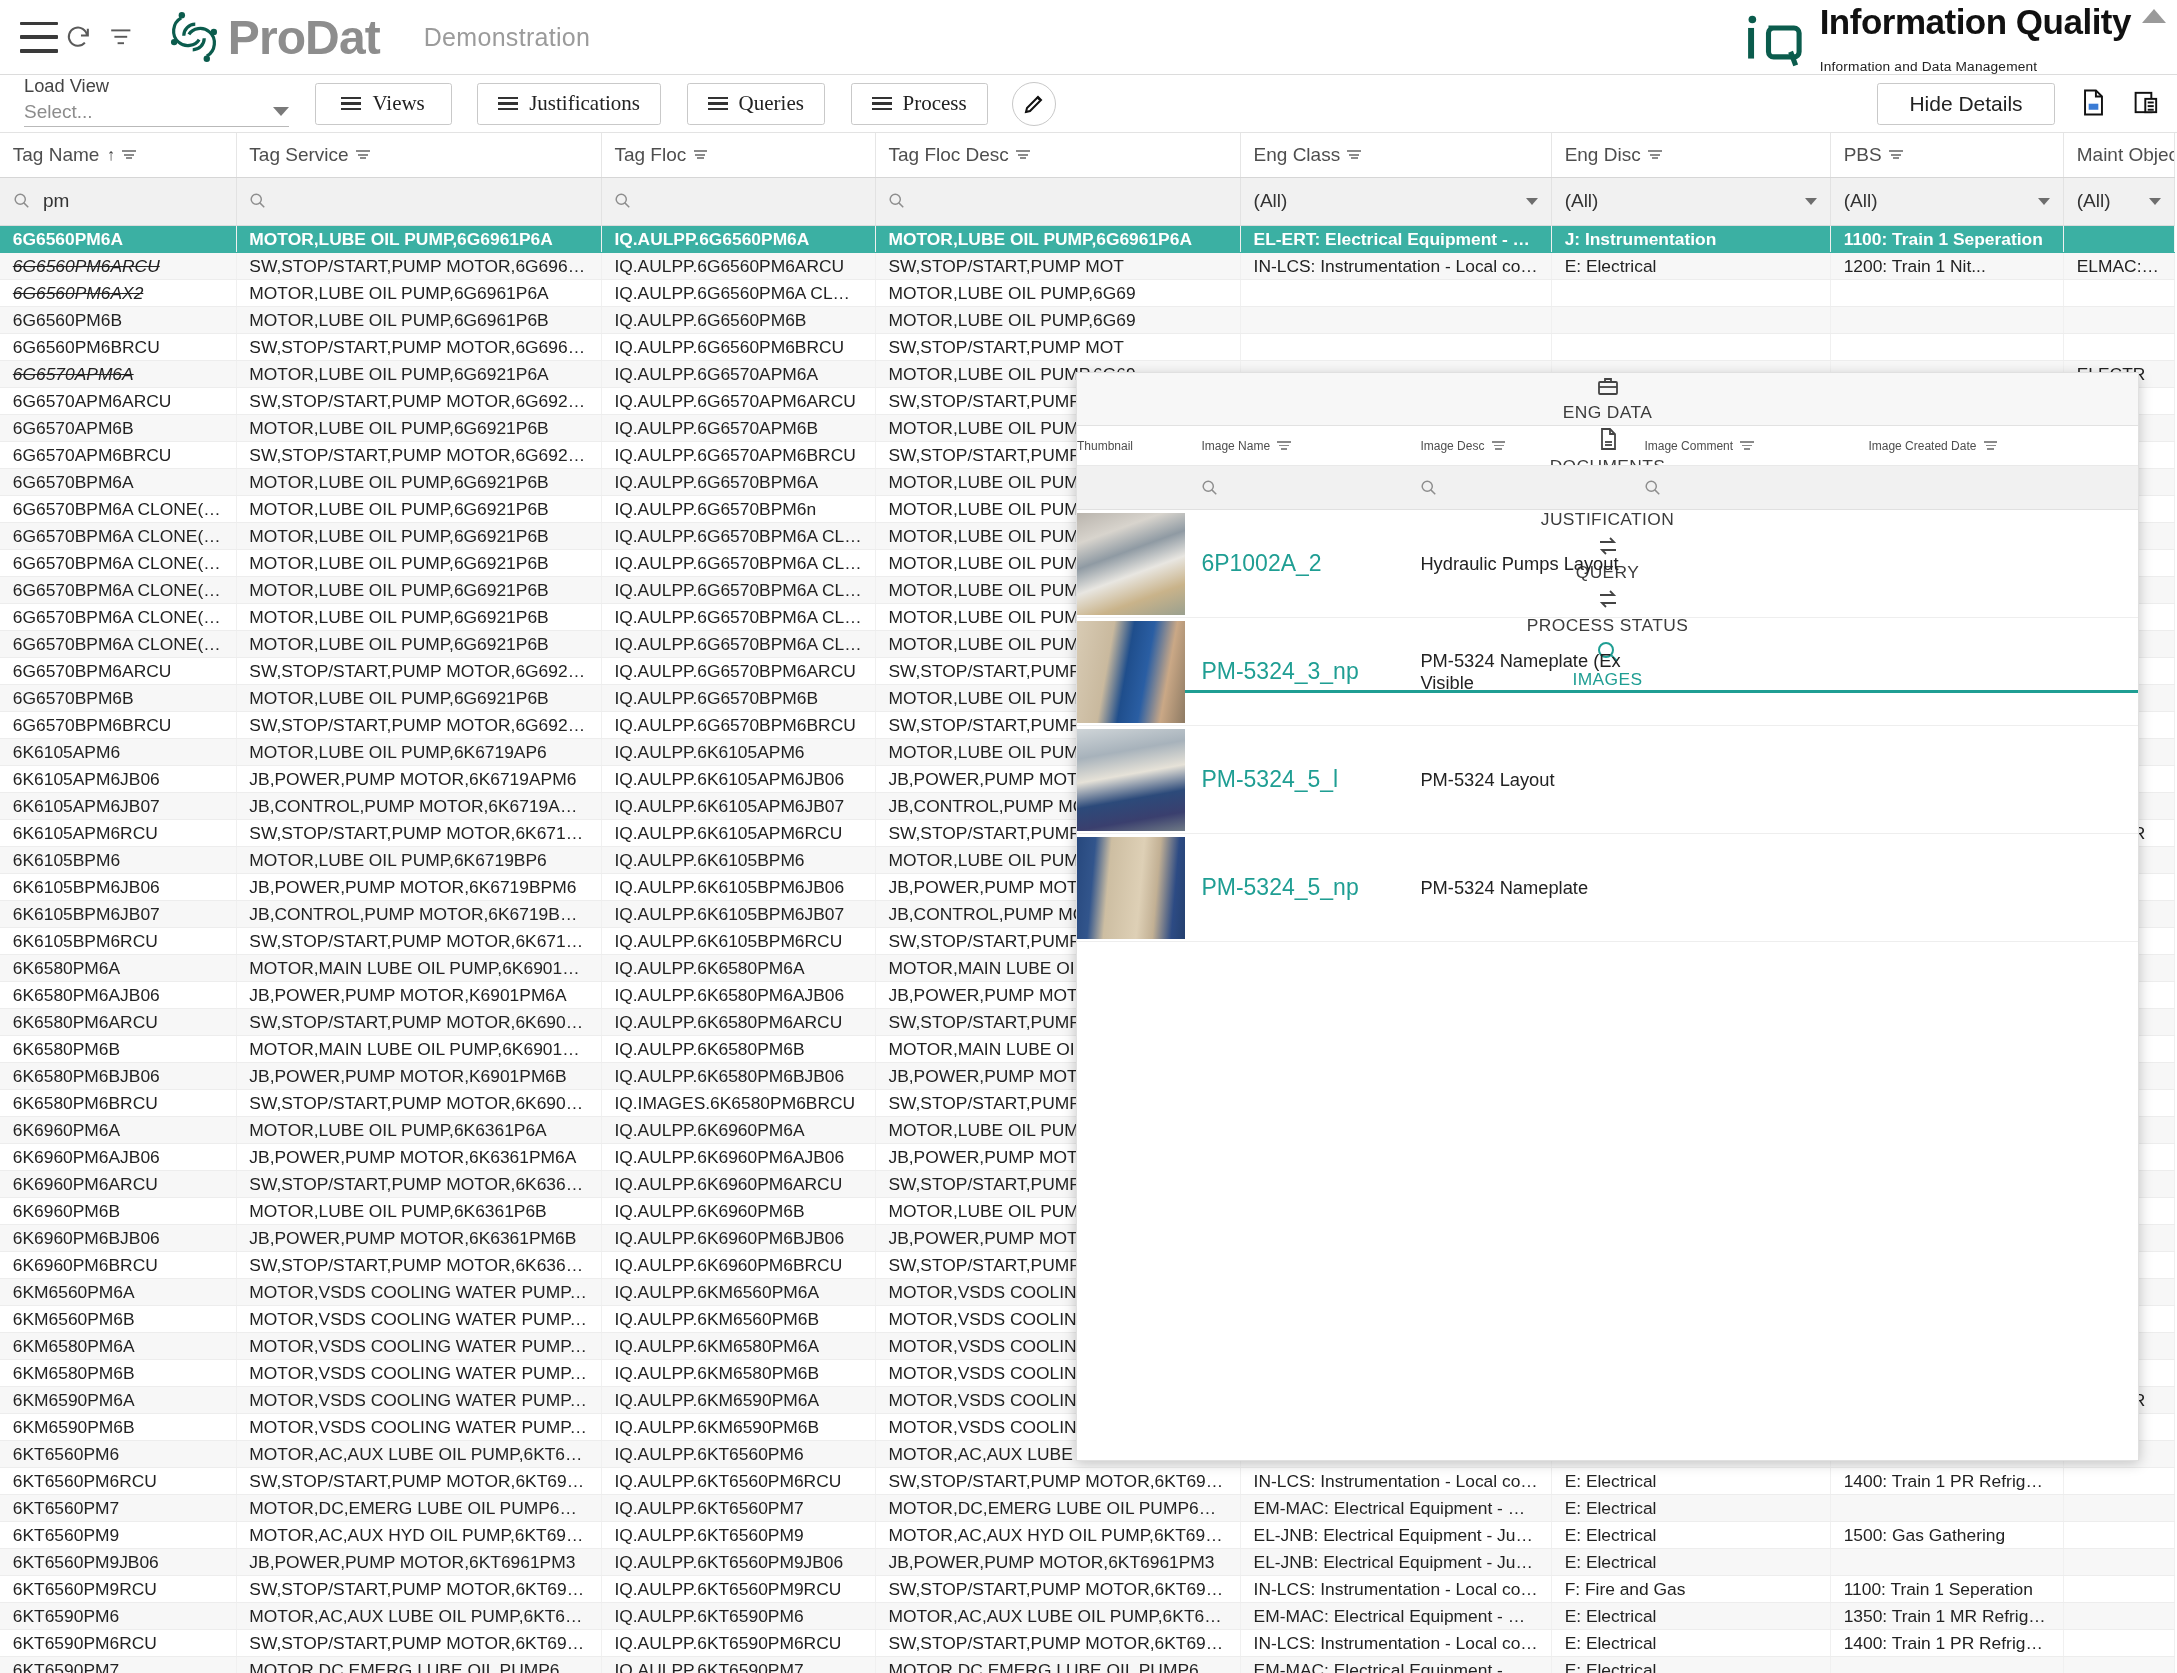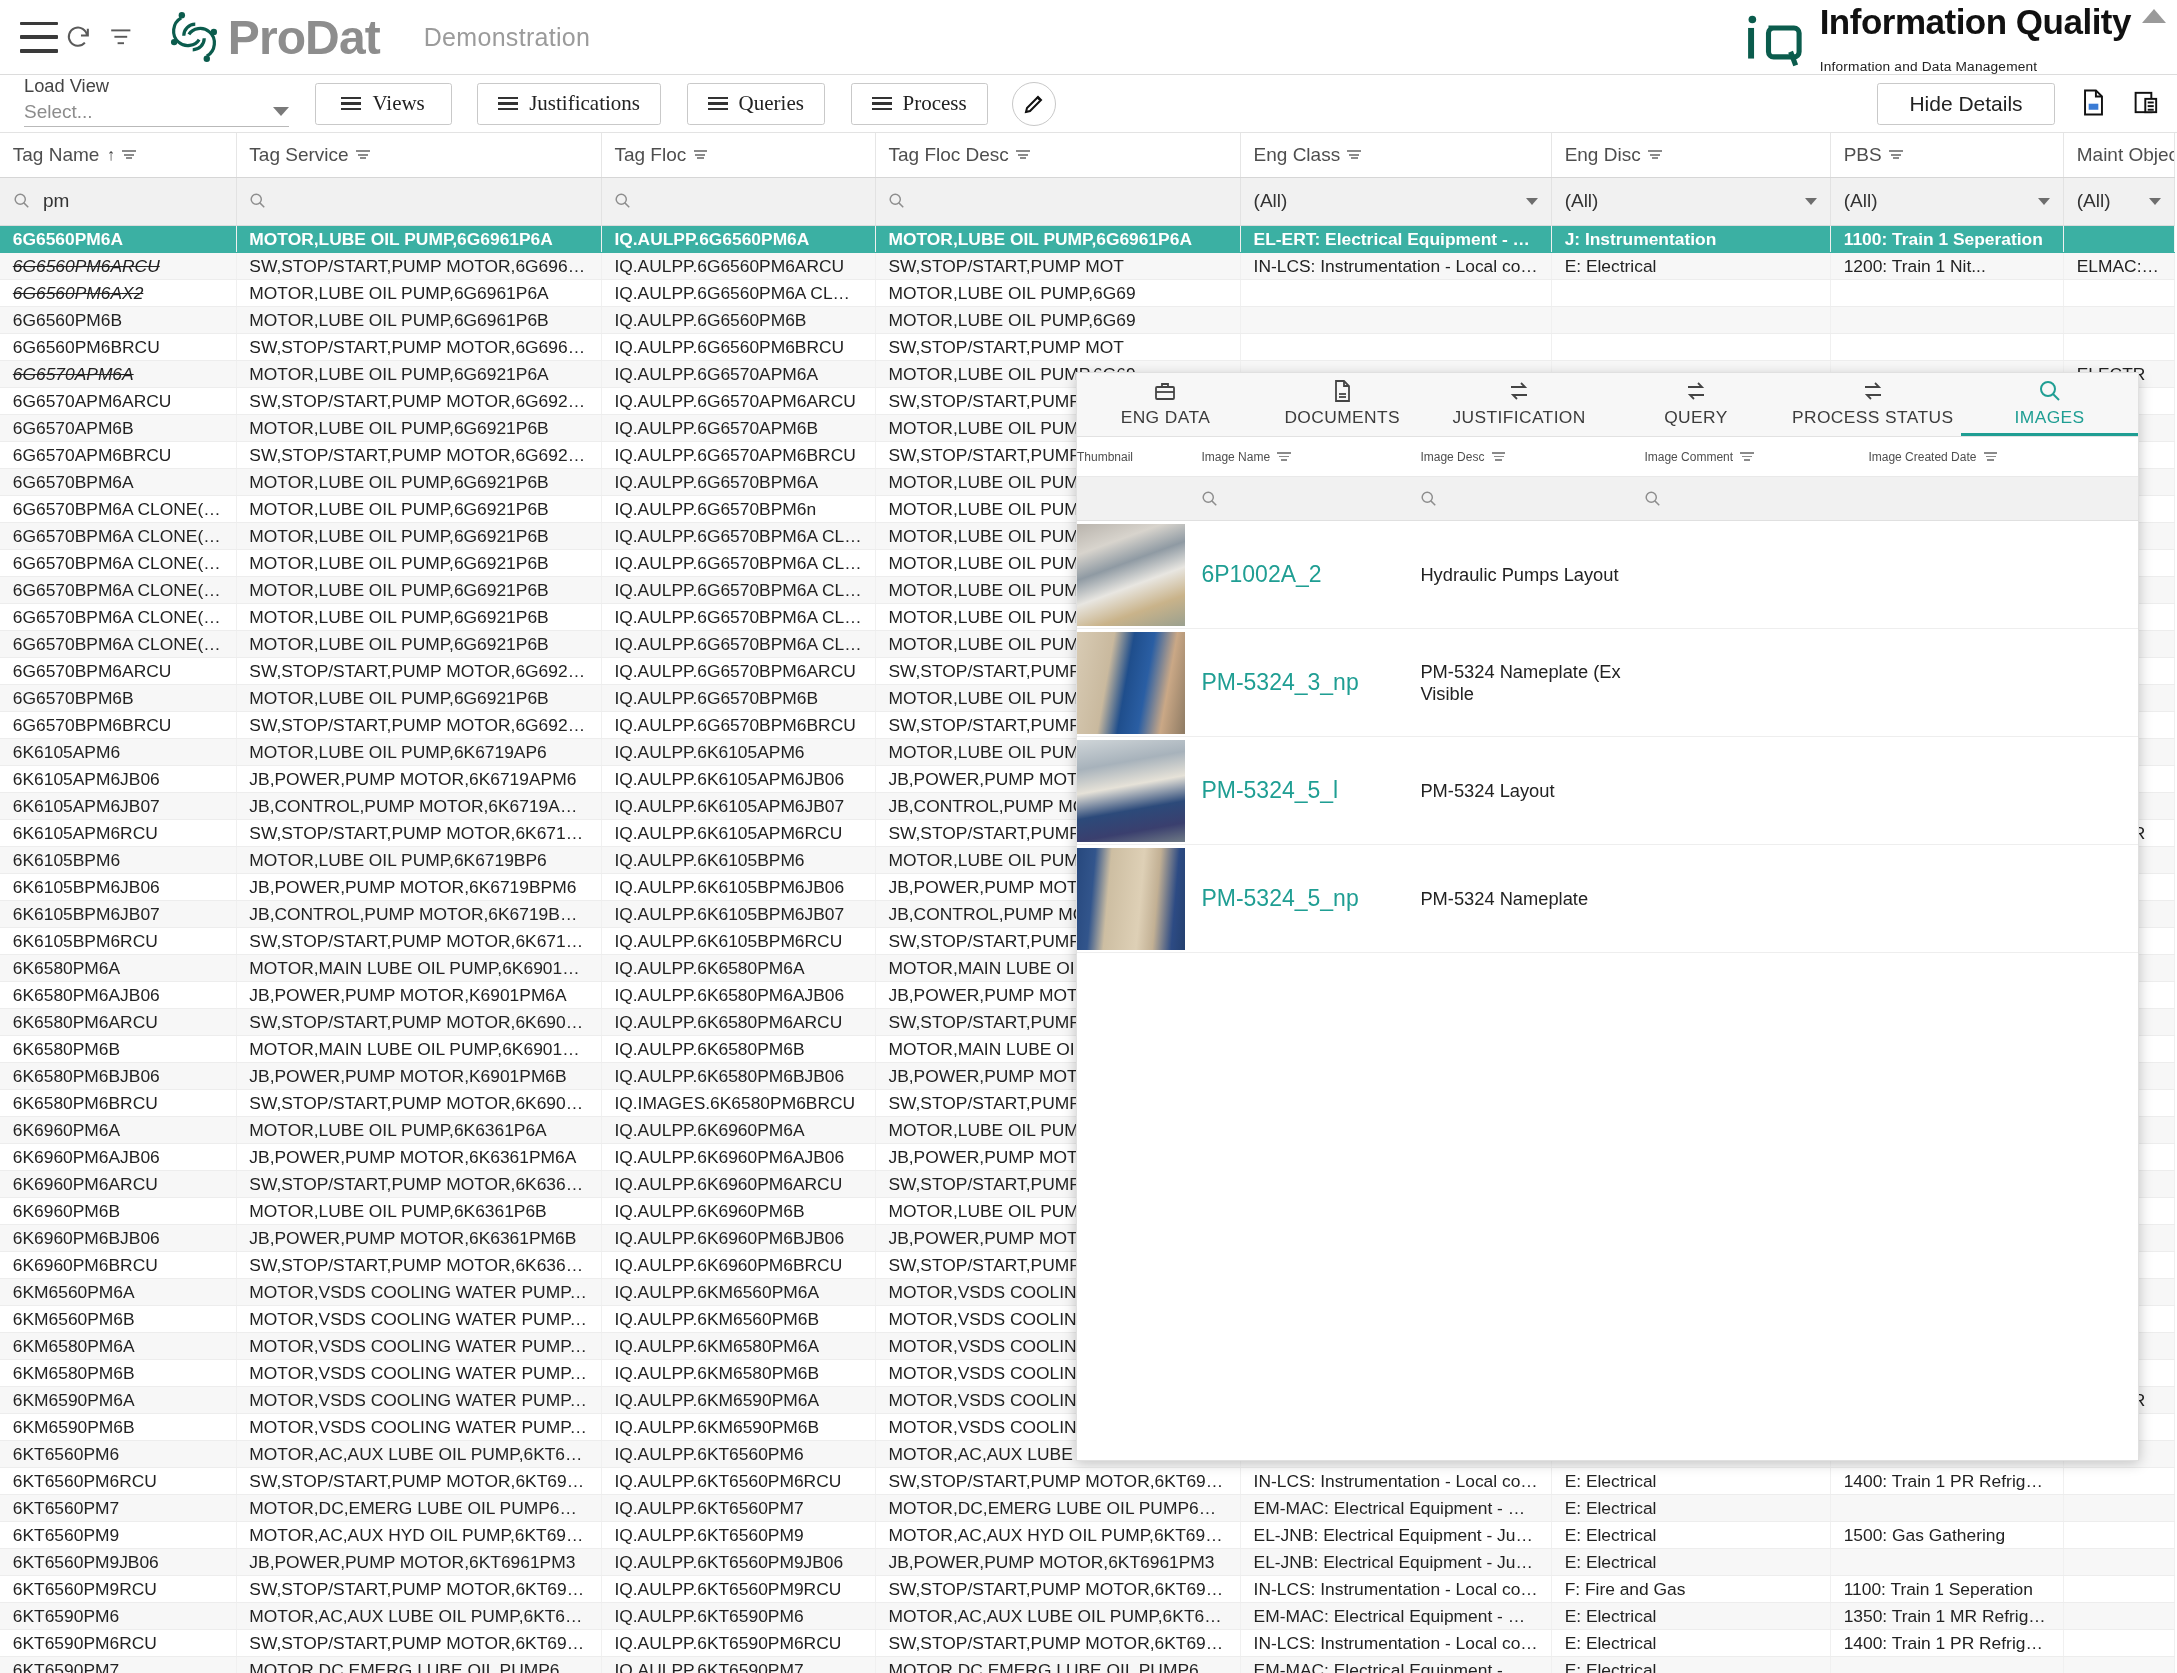--- a/index.html
+++ b/index.html
@@ -120,21 +120,21 @@
   
   .overlay{
     position:absolute;
     left:1076px; top:239px; width:1063px; height:1089px;
     background:#fff;
     box-shadow:0 2.7px 12.8px rgba(0,0,0,.22);
     border:0.9px solid #e0e0e0;
     display:flex;flex-direction:column;
   }
   .ov-tabs{
-    display:flex;height:64px;background:#f7f7f7;border-bottom:0.9px solid #e2e2e2;
+    display:flex;height:53px;background:#f7f7f7;border-bottom:0.9px solid #e2e2e2;flex-direction:column;
   }
   .ov-tab{
     flex:1;display:flex;flex-direction:column;align-items:center;justify-content:center;gap:3.7px;
     cursor:pointer;font-size:17.4px;color:#3c3c3c;letter-spacing:0.4px;
     border-bottom:3.7px solid transparent;
   }
   .ov-tab .ti{height:25.6px;display:flex;align-items:center;}
   .ov-tab svg{width:24px;height:24px;}
   .ov-tab.active{color:#1f9e93;border-bottom-color:#1f9e93;}
   .ov-tab.active svg{stroke:#1f9e93;}

